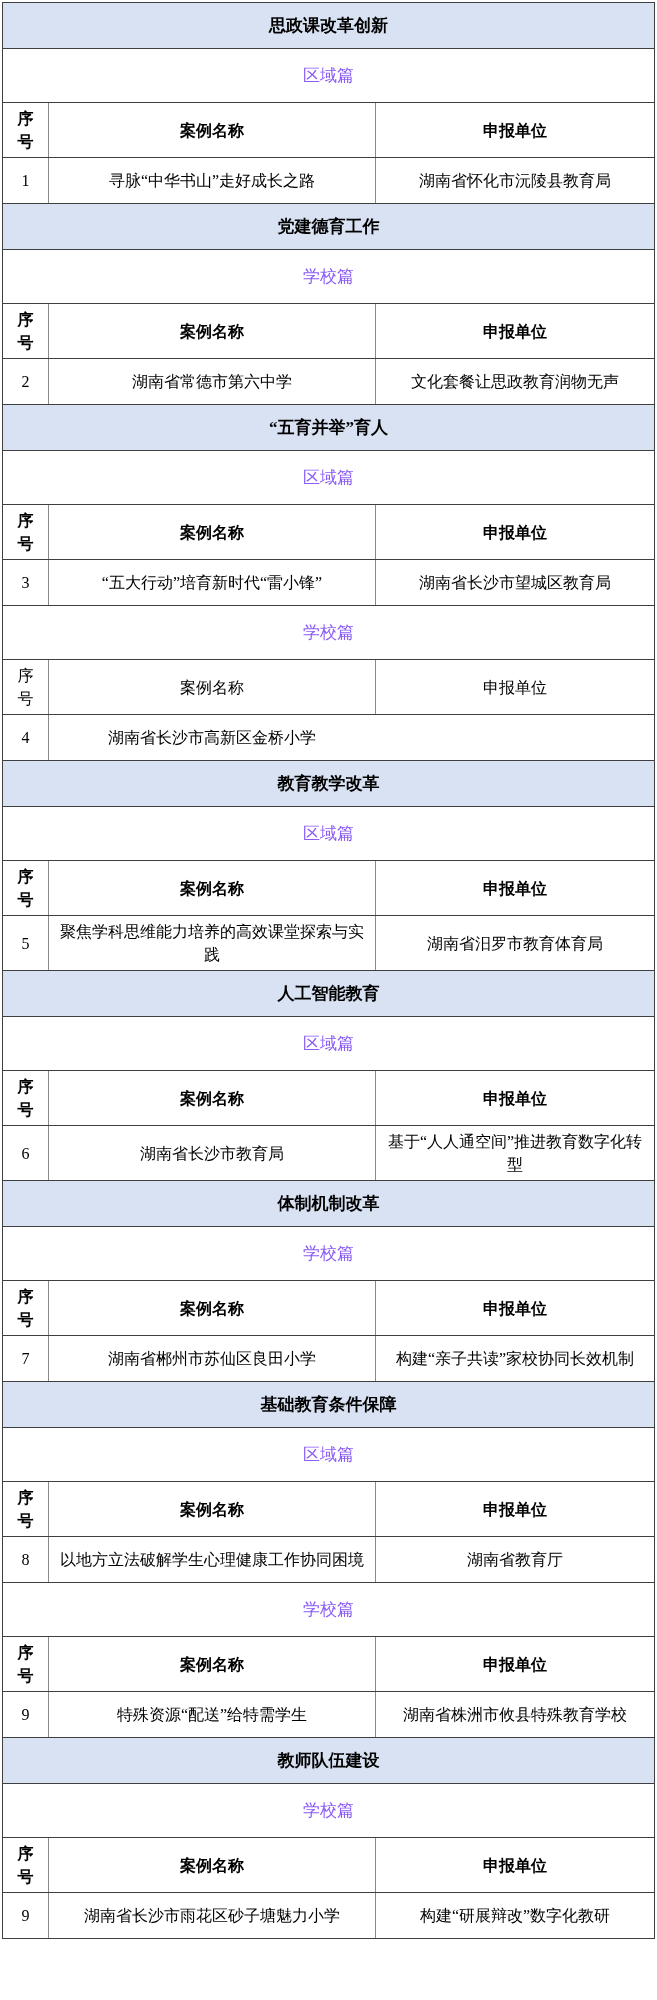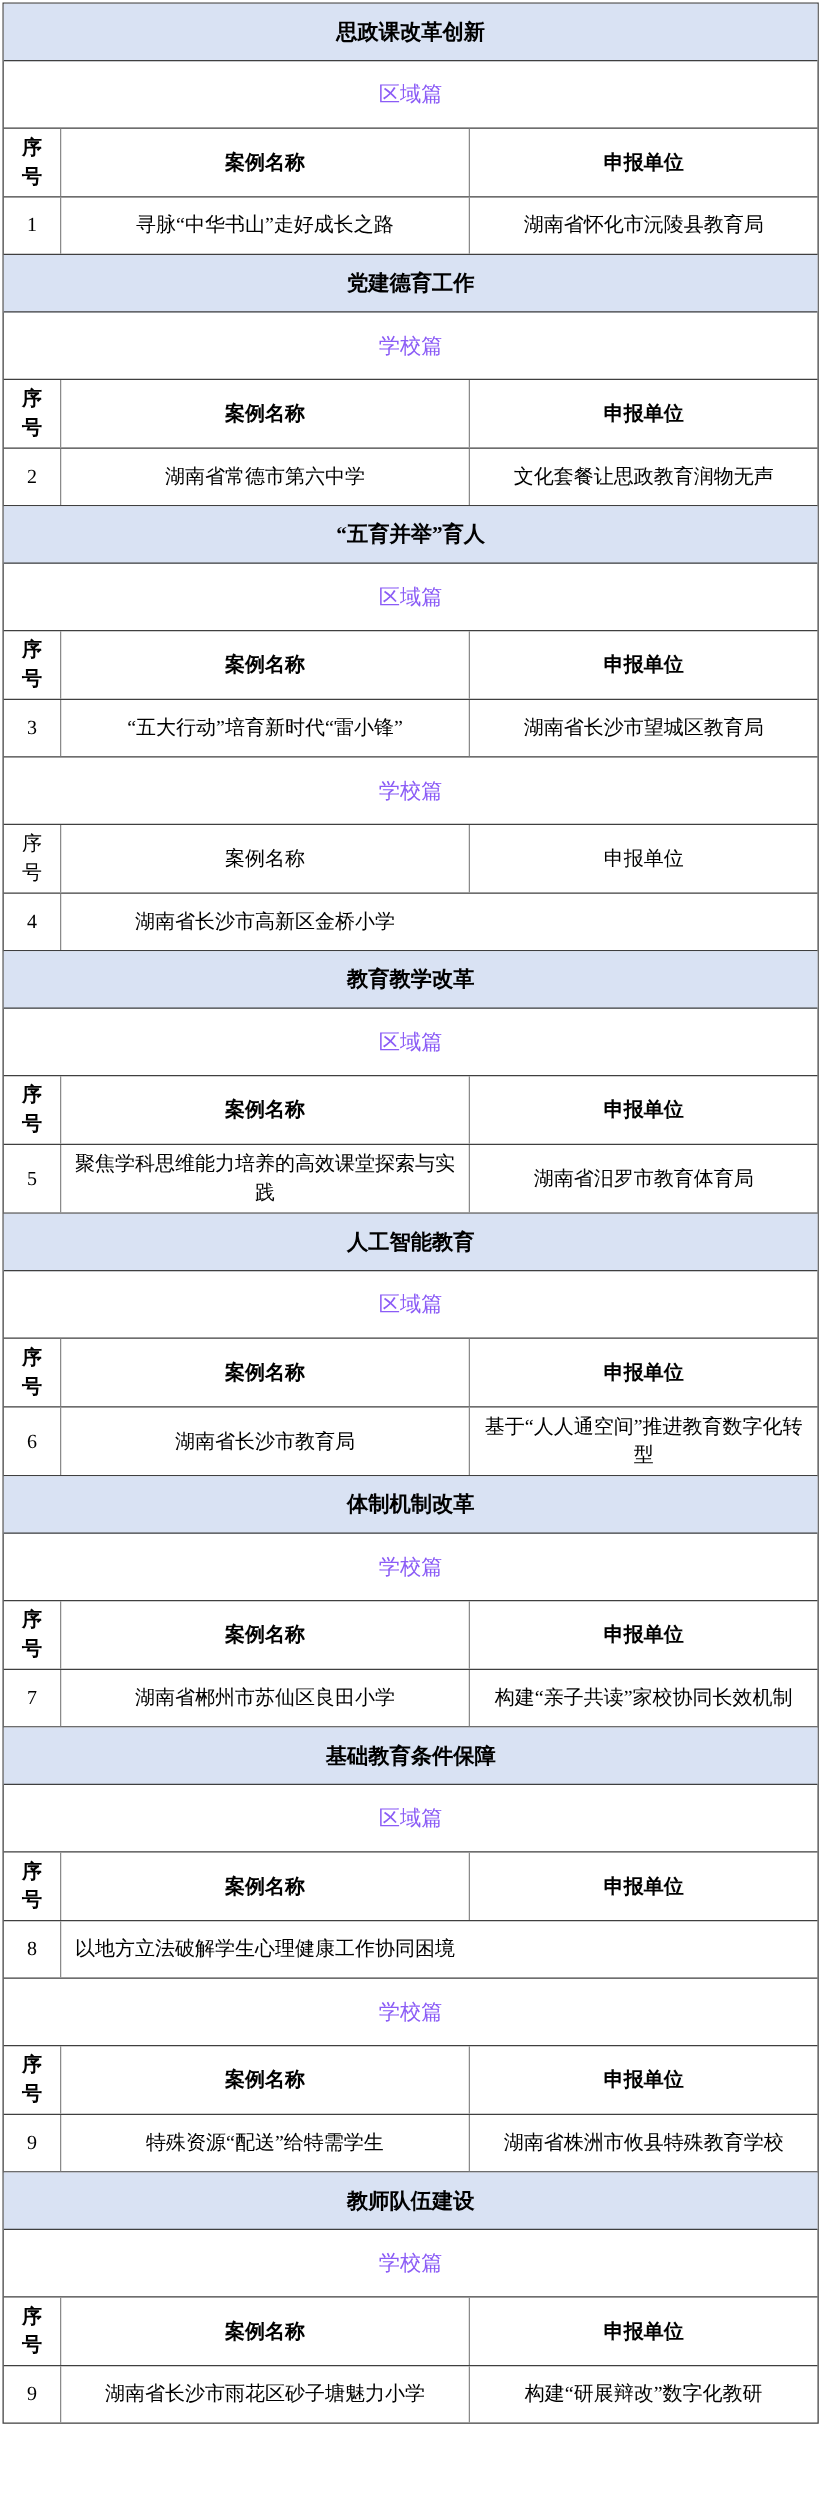--- a/index.html
+++ b/index.html
@@ -155,20 +155,21 @@
     <div class="band">基础教育条件保障</div>
     <div class="label-row">区域篇</div>
     <div class="row header-row">
       <div class="cell">序号</div>
       <div class="cell">案例名称</div>
       <div class="cell">申报单位</div>
     </div>
     <div class="row data-row">
       <div class="cell">8</div>
       <div class="cell">以地方立法破解学生心理健康工作协同困境</div>
+      <div class="cell">湖南省教育厅</div>
     </div>
     <div class="label-row">学校篇</div>
     <div class="row header-row">
       <div class="cell">序号</div>
       <div class="cell">案例名称</div>
       <div class="cell">申报单位</div>
     </div>
     <div class="row data-row">
       <div class="cell">9</div>
       <div class="cell">特殊资源“配送”给特需学生</div>

